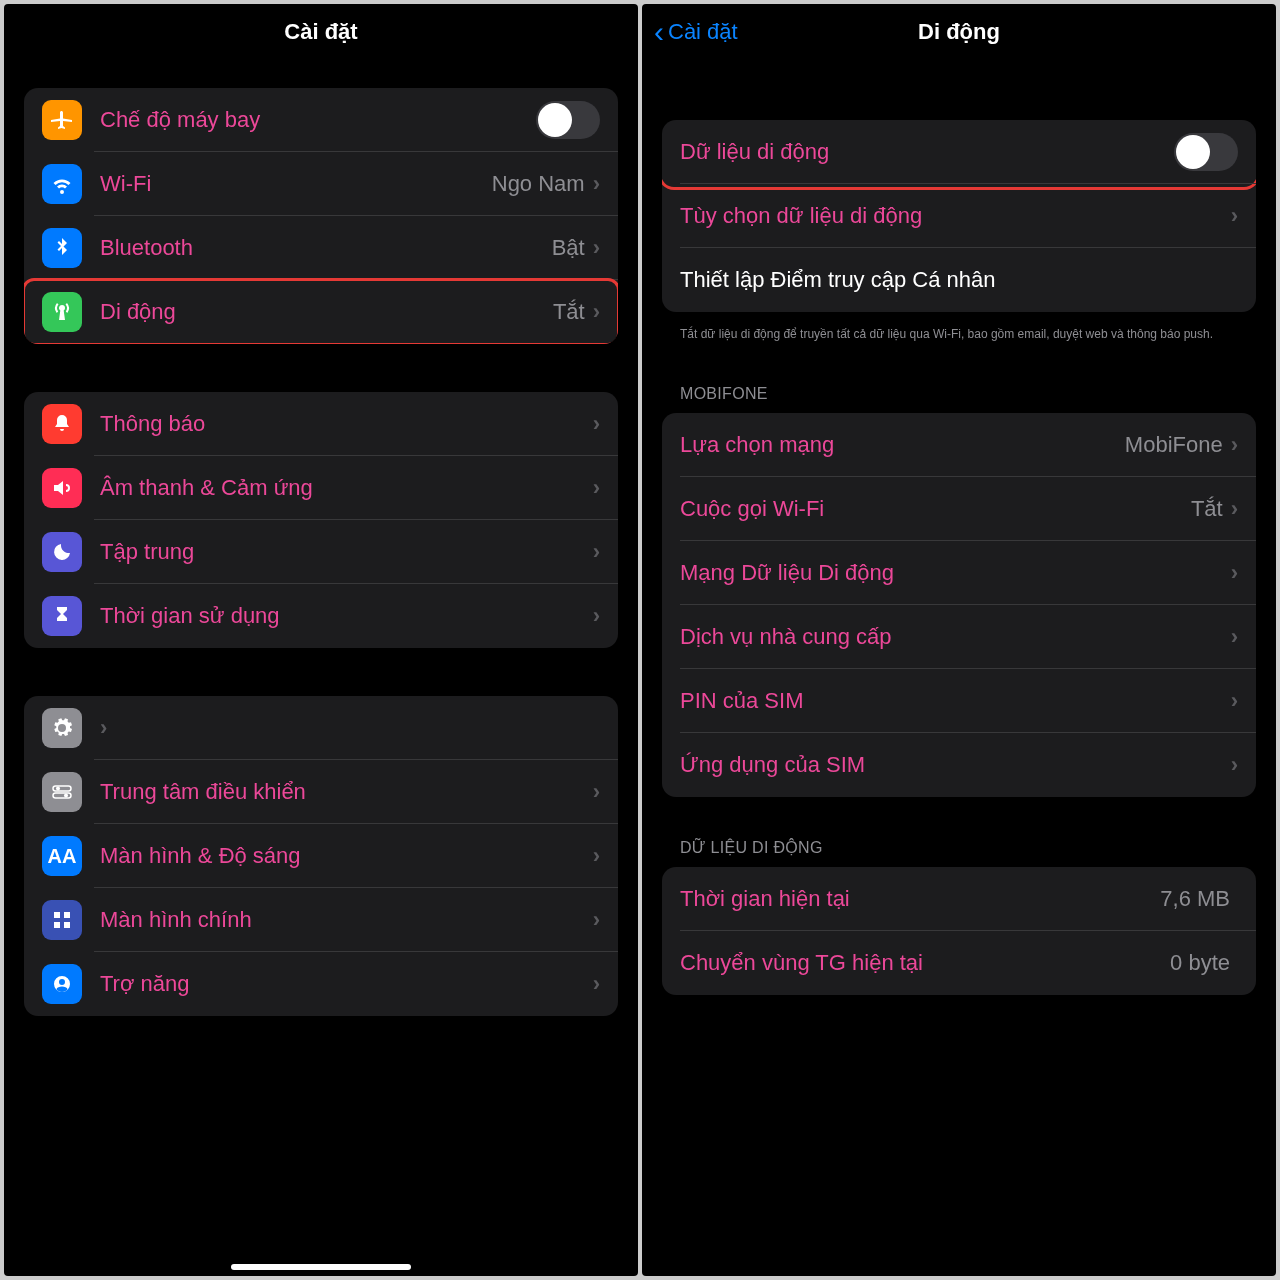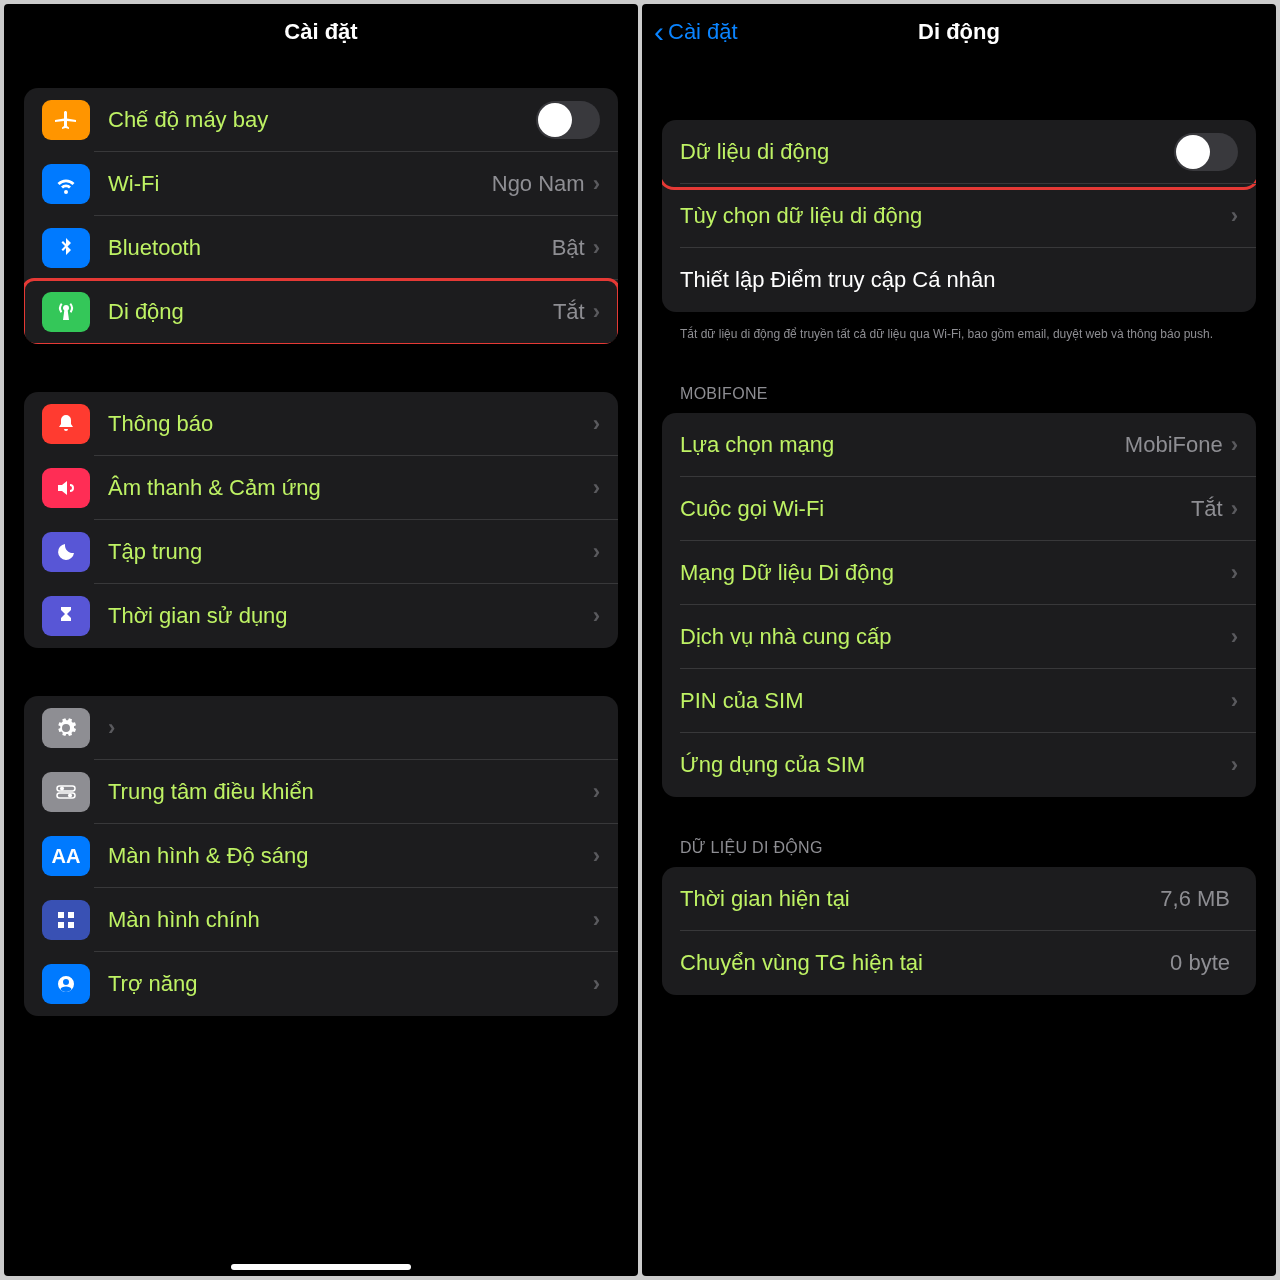--- a/index.html
+++ b/index.html
@@ -86,33 +86,33 @@
   position: absolute;
   left: 70px;
   right: 0;
   bottom: 0;
   height: 1px;
   background: #38383a;
 }
 .row.no-icon:not(:last-child)::after { left: 18px; }
 .row.disabled .label { color: #ffffff; }
 .icon-box {
-  width: 48px; height: 40px;
+  width: 40px; height: 40px;
   border-radius: 9px;
   display: flex;
   align-items: center;
   justify-content: center;
   margin-right: 18px;
   flex-shrink: 0;
 }
 .icon-box svg { width: 24px; height: 24px; fill: #fff; }
 .label {
   flex: 1;
   font-size: 22px;
-  color: #bef264;
+  color: #ec4899;
 }
 .value {
   font-size: 22px;
   color: #8e8e93;
   margin-right: 8px;
 }
 .chevron {
   color: #5a5a5e;
   font-size: 22px;
   font-weight: 600;

